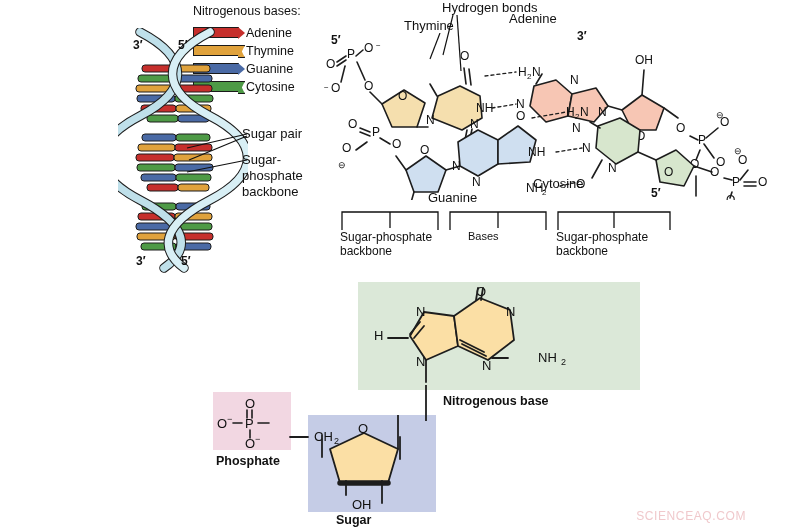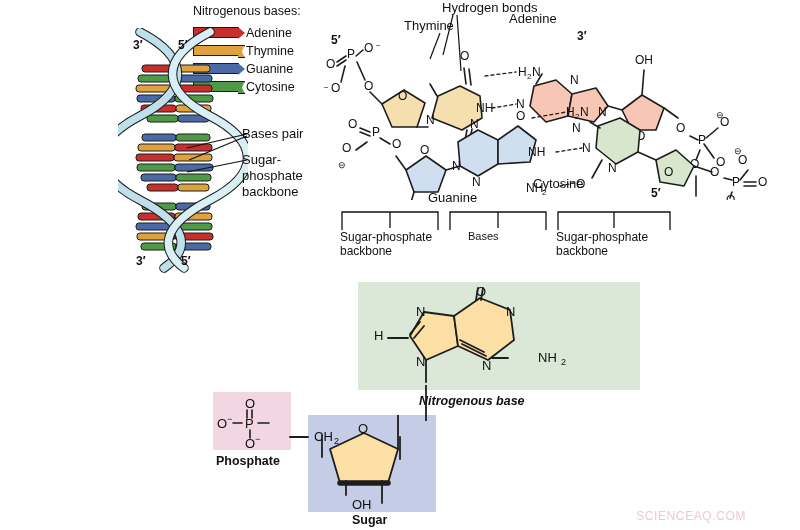--- a/index.html
+++ b/index.html
@@ -121,21 +121,21 @@
   <div class="abs prime" style="left:133px;top:38px;">3′</div>
   <div class="abs prime" style="left:178px;top:38px;">5′</div>
   <div class="abs prime" style="left:136px;top:254px;">3′</div>
   <div class="abs prime" style="left:181px;top:254px;">5′</div>
 
   <svg class="abs" style="left:185px;top:120px;" width="70" height="75">
     <path d="M2,28 L62,14" stroke="#111" stroke-width="1.2" fill="none"></path>
     <path d="M4,40 L62,16" stroke="#111" stroke-width="1.2" fill="none"></path>
     <path d="M2,52 L62,40" stroke="#111" stroke-width="1.2" fill="none"></path>
   </svg>
-  <div class="abs lbl" style="left:242px;top:126px;">Bases pair</div>
+  <div class="abs lbl" style="left:242px;top:126px;">Sugar pair</div>
   <div class="abs" style="left:242px;top:152px;line-height:16px;">
     <div class="lbl">Sugar-</div>
     <div class="lbl">phosphate</div>
     <div class="lbl">backbone</div>
   </div>
 
   <svg class="abs" style="left:320px;top:0px;" width="480" height="200" viewBox="0 0 480 200">
     <g stroke="#1d1d1d" stroke-width="1.6" fill="none" stroke-linecap="round" stroke-linejoin="round">
 
       <text x="6" y="68" font-size="12" fill="#111" stroke="none" font-family="Liberation Sans, sans-serif">O</text>
@@ -305,21 +305,21 @@
       <text x="180" y="80" font-size="13" fill="#111" stroke="none" font-family="Liberation Sans, sans-serif">NH</text>
       <text x="203" y="83" font-size="9" fill="#111" stroke="none" font-family="Liberation Sans, sans-serif">2</text>
       <path d="M30,56 L50,56"></path>
       <path d="M62,40 L52,52 M66,44 L56,56"></path>
       <path d="M118,18 L120,6 M123,18 L125,6"></path>
       <path d="M134,76 L150,76"></path>
       <path d="M104,62 L128,74 M102,58 L126,70"></path>
       <path d="M68,78 L68,100"></path>
     </g>
   </svg>
-  <div class="panel-label" style="left:419px;top:394px;font-style:italic;">Nitrogenous base</div>
+  <div class="panel-label" style="left:443px;top:394px;">Nitrogenous base</div>
 
   <div class="panel" style="left:213px;top:392px;width:78px;height:58px;background:#f2d7e2;"></div>
   <svg class="abs" style="left:213px;top:392px;" width="78" height="58" viewBox="0 0 78 58">
     <g stroke="#1d1d1d" stroke-width="1.6" fill="none" stroke-linecap="round">
       <text x="32" y="16" font-size="13" fill="#111" stroke="none" font-family="Liberation Sans, sans-serif">O</text>
       <text x="32" y="36" font-size="13" fill="#111" stroke="none" font-family="Liberation Sans, sans-serif">P</text>
       <text x="4" y="36" font-size="13" fill="#111" stroke="none" font-family="Liberation Sans, sans-serif">O</text>
       <text x="14" y="30" font-size="9" fill="#111" stroke="none" font-family="Liberation Sans, sans-serif">−</text>
       <text x="32" y="56" font-size="13" fill="#111" stroke="none" font-family="Liberation Sans, sans-serif">O</text>
       <text x="42" y="50" font-size="9" fill="#111" stroke="none" font-family="Liberation Sans, sans-serif">−</text>
@@ -341,20 +341,20 @@
       <text x="70" y="18" font-size="13" fill="#111" stroke="none" font-family="Liberation Sans, sans-serif">O</text>
       <text x="64" y="94" font-size="13" fill="#111" stroke="none" font-family="Liberation Sans, sans-serif">OH</text>
       <path d="M20,22 L2,22"></path>
       <path d="M34,20 L34,42"></path>
       <path d="M112,22 L112,44"></path>
       <path d="M58,66 L58,80"></path>
       <path d="M94,66 L94,88"></path>
       <path d="M110,34 L110,0"></path>
     </g>
   </svg>
-  <div class="panel-label" style="left:352px;top:513px;">Sugar</div>
+  <div class="panel-label" style="left:336px;top:513px;">Sugar</div>
 
   <svg class="abs" style="left:420px;top:385px;" width="10" height="40">
     <path d="M6,0 L6,36" stroke="#1d1d1d" stroke-width="1.8" fill="none"></path>
   </svg>
 
   <div class="watermark">SCIENCEAQ.COM</div>
 </div>
 
 </body></html>

